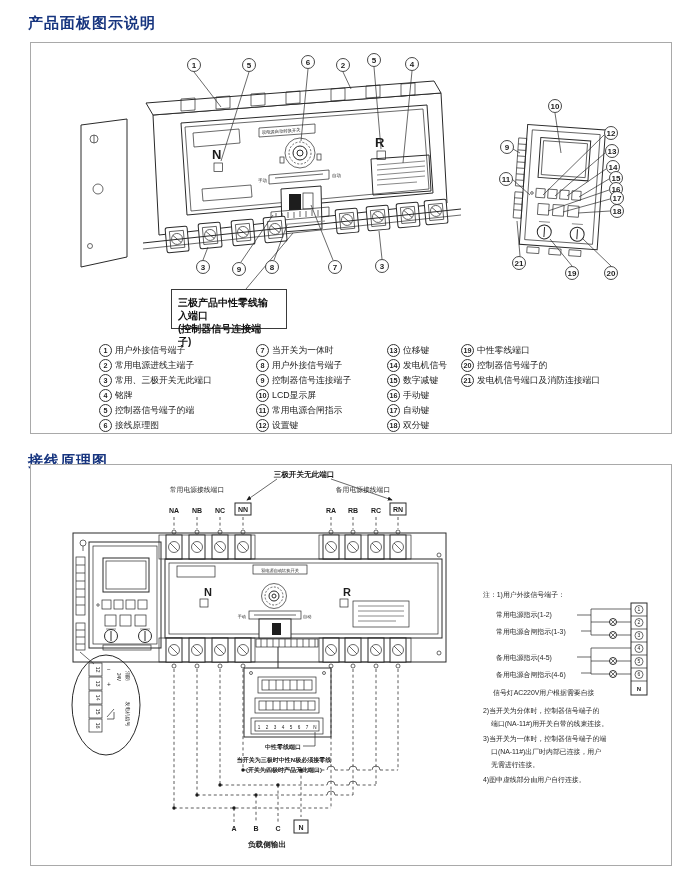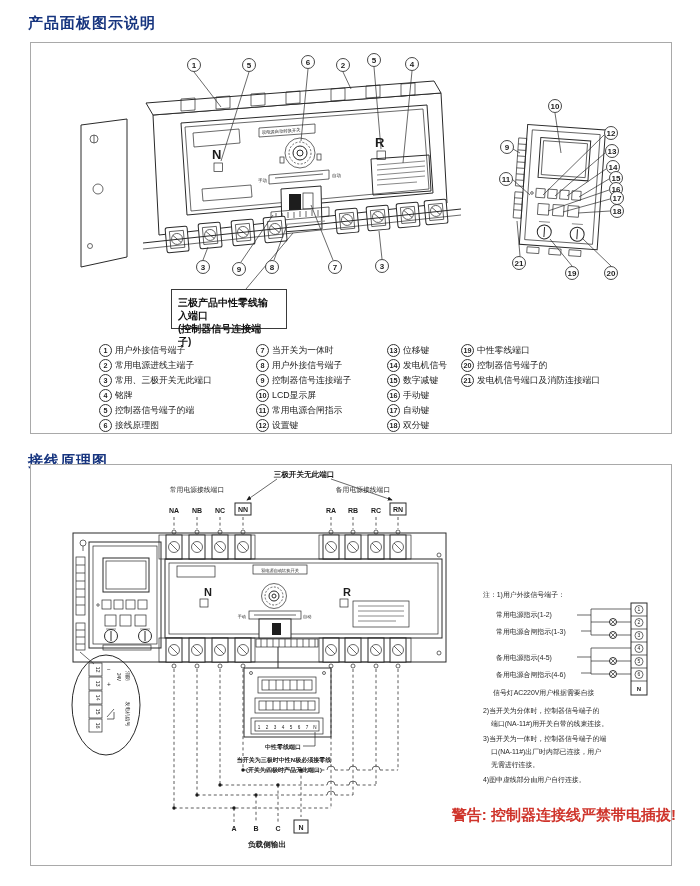--- a/index.html
+++ b/index.html
@@ -800,15 +800,14 @@
               <line class="thin" x1="579.6" y1="193.6" x2="584.4" y2="198.4"></line>
               <line class="thin" x1="584.4" y1="193.6" x2="579.6" y2="198.4"></line>
             <circle class="fillw" cx="582" cy="209" r="3.5"></circle>
               <line class="thin" x1="579.6" y1="206.6" x2="584.4" y2="211.4"></line>
               <line class="thin" x1="584.4" y1="206.6" x2="579.6" y2="211.4"></line>
           </g>
         </g>
       </g>
     </svg>
 
-    <div id="warning">警告: 控制器连接线严禁带电插拔!</div>
   </div>
 </div>
 
 </body></html>

